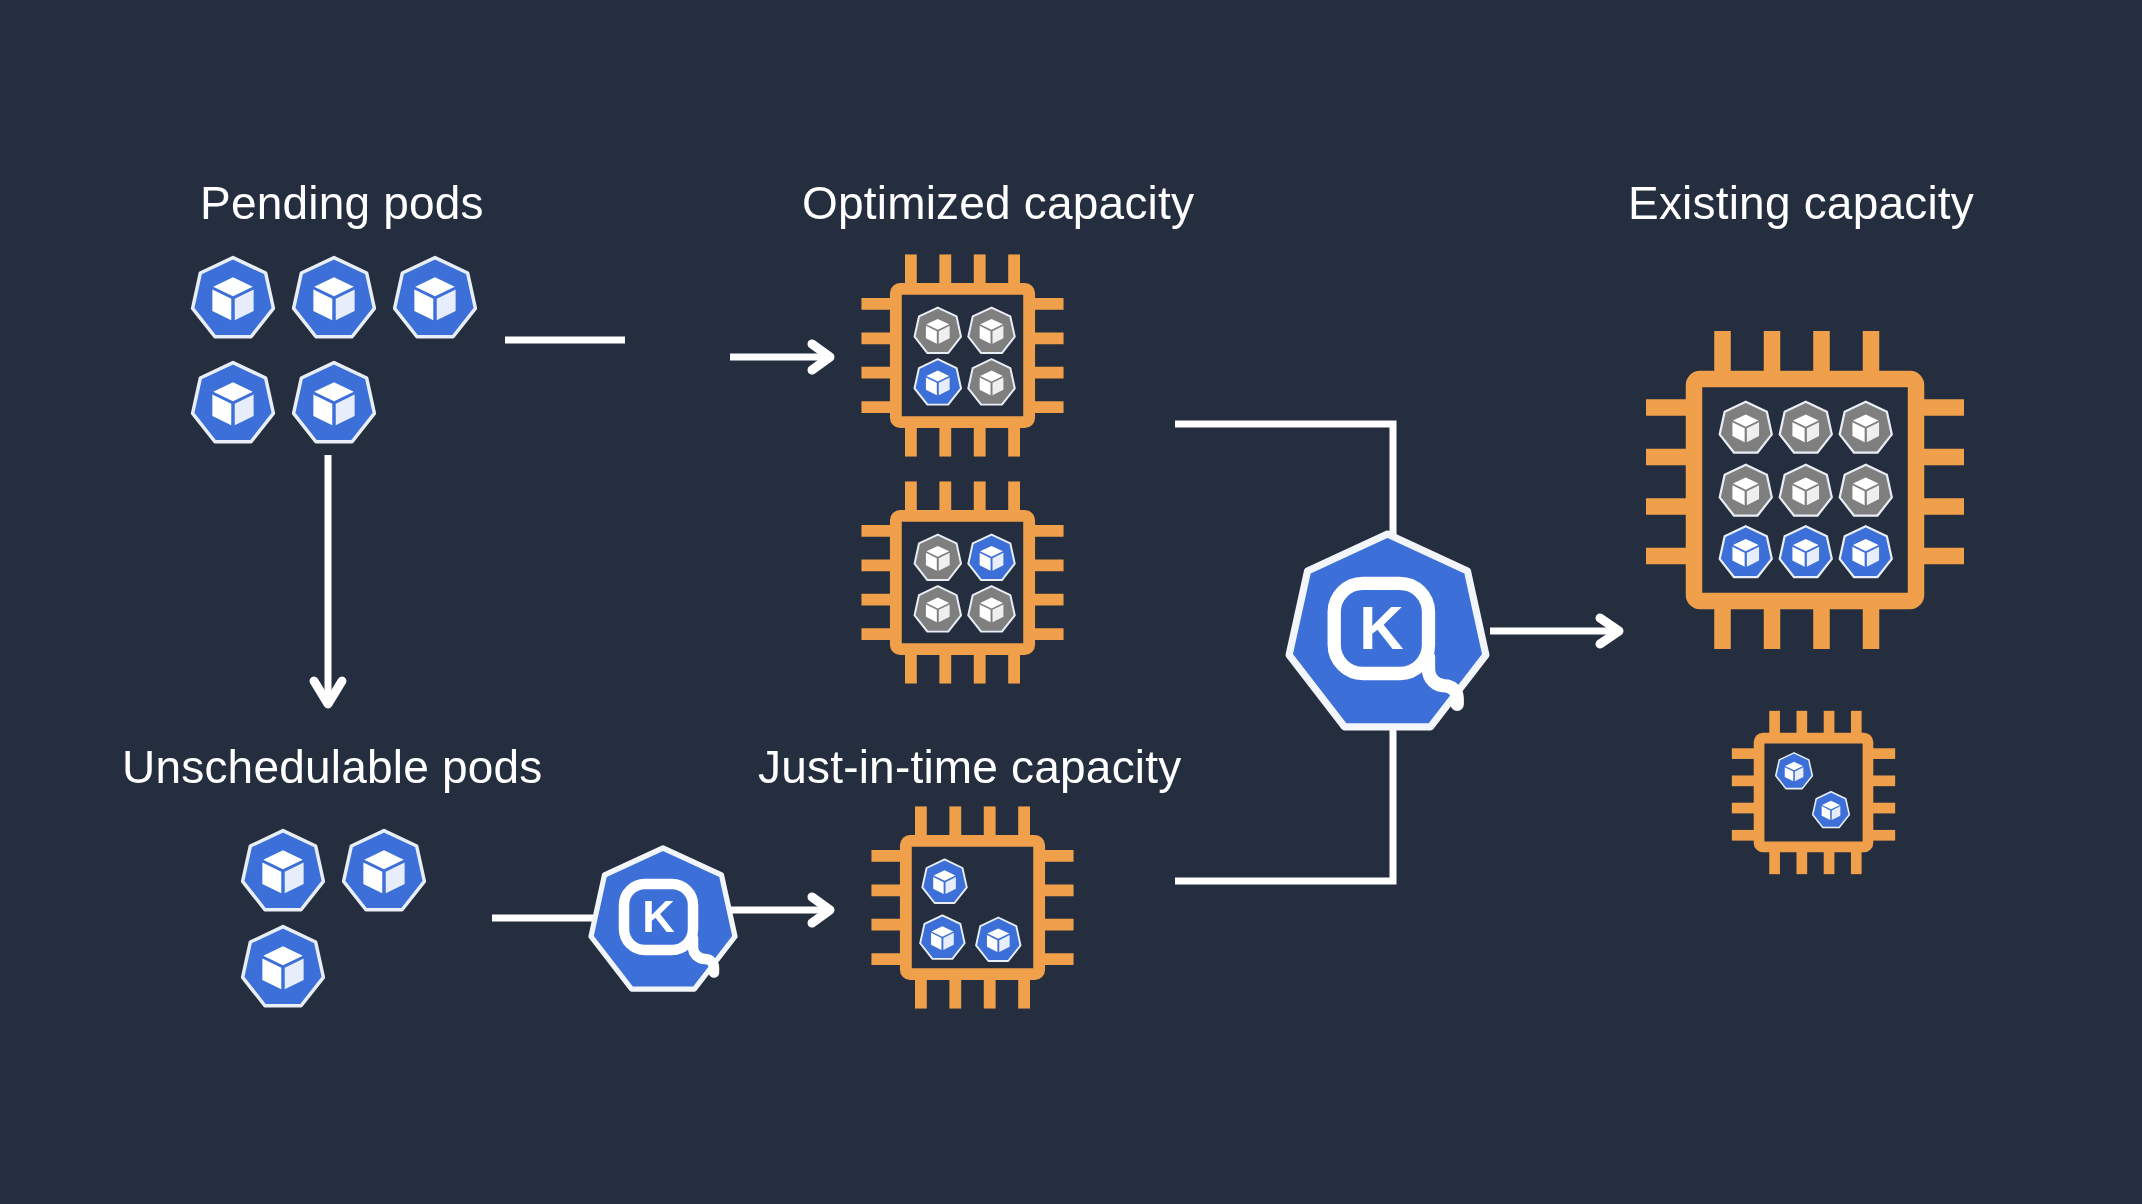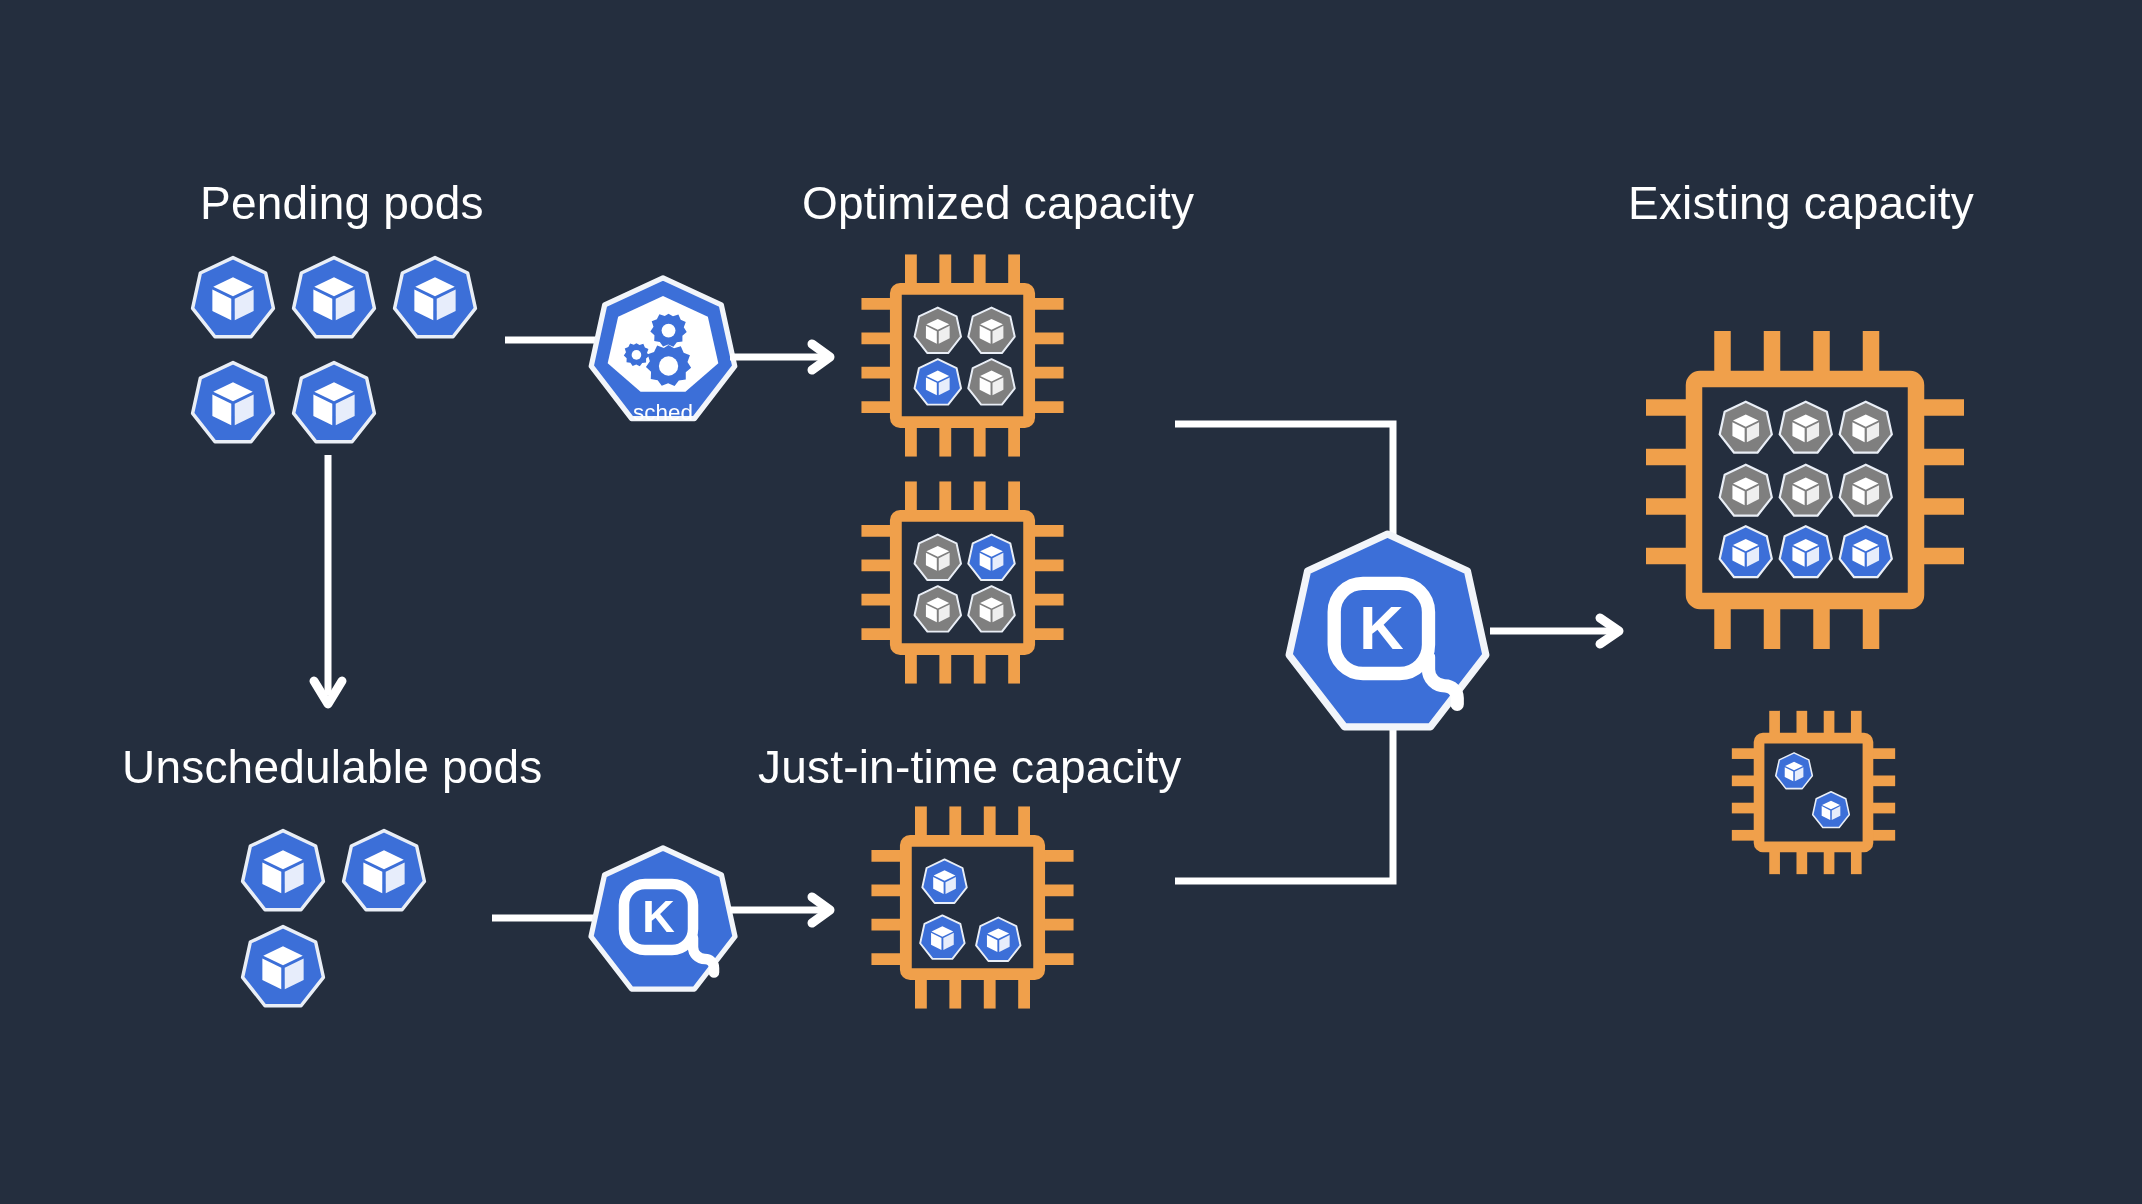--- a/index.html
+++ b/index.html
@@ -113,30 +113,20 @@
         </g>
     </svg>
   </div>
 
   <div class="abs" style="left:505px;top:330x;top:330px;">
     <svg width="120" height="20" viewBox="0 0 120 20">
       <line x1="0" y1="10" x2="120" y2="10" stroke="#ffffff" stroke-width="7"></line>
     </svg>
   </div>
 
-  <div class="abs" style="left:588px;top:275px;">
-    <svg width="150" height="160" viewBox="0 0 100 107">
-      <polygon points="50,2 89,20 98,61 71,96 29,96 2,61 11,20" fill="#3c6fd8" stroke="#f2f5fa" stroke-width="3.5" stroke-linejoin="round"></polygon>
-      <polygon points="50,14 80,28 87,59 65,78 35,78 13,59 20,28" fill="#ffffff"></polygon>
-      <g>
-        <use href="#sym-gears" x="13" y="12" width="74" height="74"></use>
-      </g>
-      <text x="50" y="97" text-anchor="middle" fill="#ffffff" font-family="Liberation Sans, sans-serif" font-size="15">sched</text>
-    </svg>
-  </div>
 
   <div class="abs" style="left:730px;top:340px;">
     <svg width="110" height="34" viewBox="0 0 110 34">
       <line x1="0" y1="17" x2="95" y2="17" stroke="#ffffff" stroke-width="7"></line>
       <polyline points="82,4 100,17 82,30" fill="none" stroke="#ffffff" stroke-width="9" stroke-linecap="round" stroke-linejoin="round"></polyline>
     </svg>
   </div>
 
   <div class="abs" style="left:308px;top:455px;">
     <svg width="40" height="260" viewBox="0 0 40 260">

